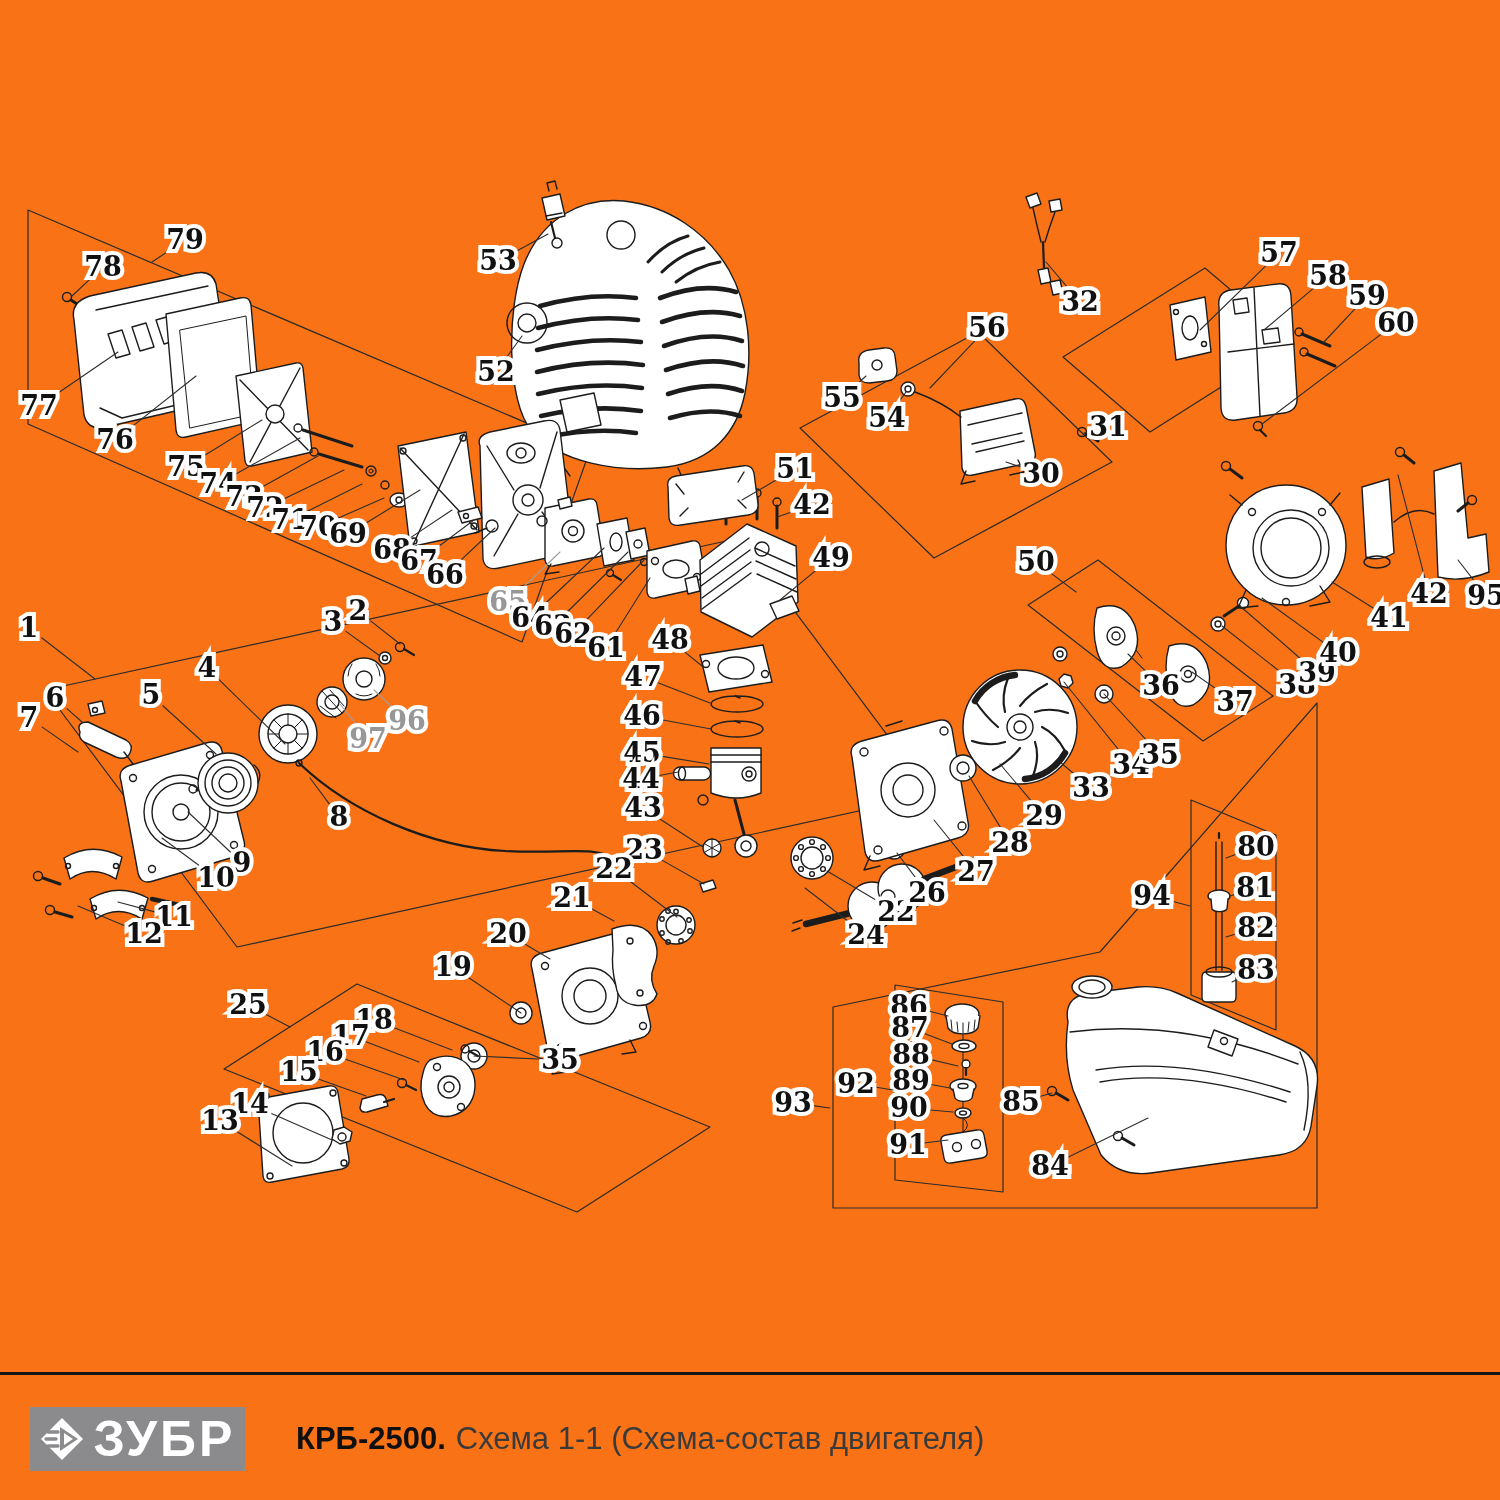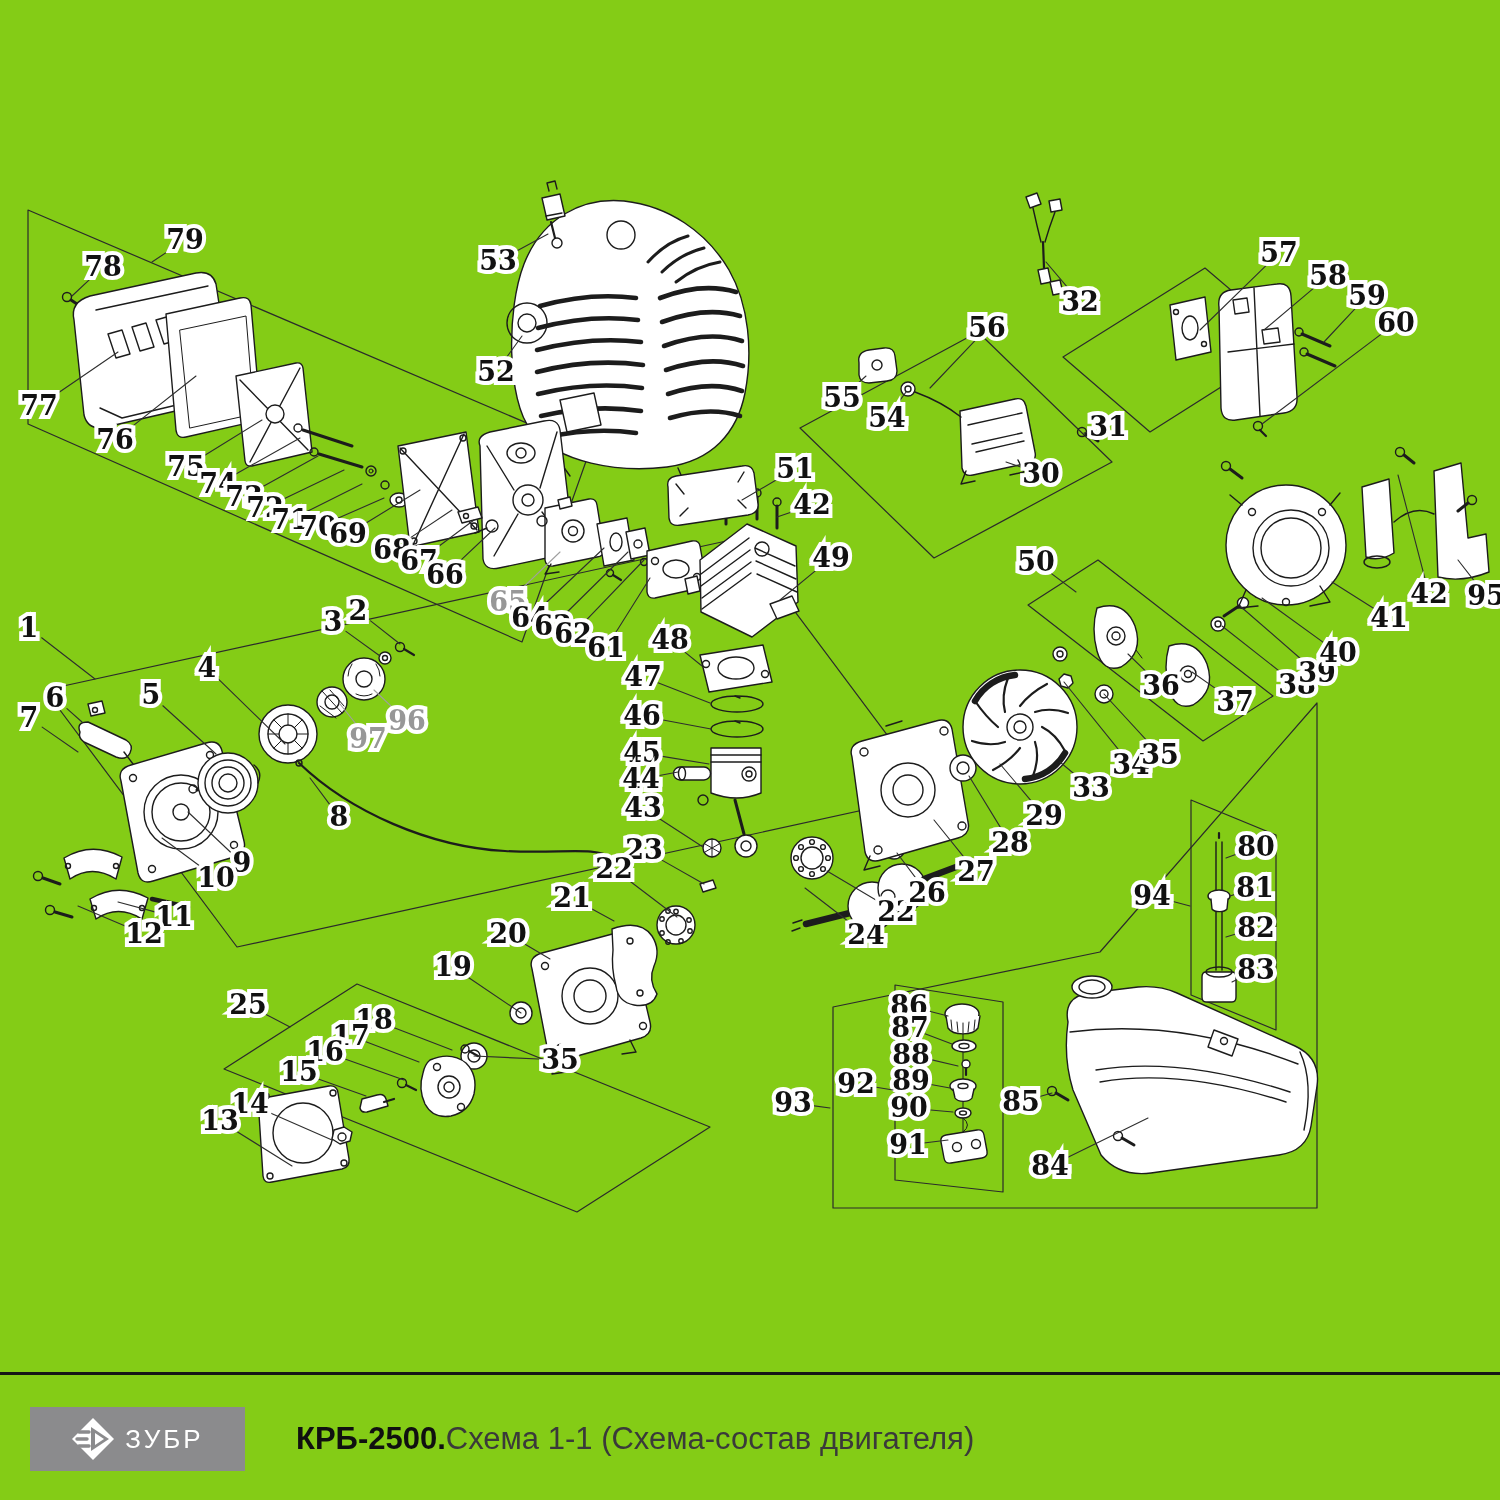--- a/index.html
+++ b/index.html
@@ -1,16 +1,16 @@
 <!DOCTYPE html>
 <html><head>
 <meta charset="utf-8">
 <style>
   html,body{margin:0;padding:0;background:#fff;}
-  .page{position:relative;width:1500px;height:1500px;background:#84cc16;overflow:hidden;
+  .page{position:relative;width:1500px;height:1500px;background:#f97316;overflow:hidden;
         font-family:"Liberation Sans",sans-serif;}
   svg{display:block;}
   
   #diagram path,#diagram line,#diagram circle,#diagram ellipse,#diagram polygon,#diagram polyline,#diagram rect{
     stroke:#1c1c1c;fill:none;stroke-width:1.4;stroke-linecap:round;stroke-linejoin:round;}
   #diagram .f{fill:#fff;}
   #diagram .thin{stroke-width:1;}
   #diagram .w2{stroke-width:2.2;}
   #diagram .w3{stroke-width:3;}
   #diagram .w5{stroke-width:4.6;}
@@ -18,24 +18,24 @@
   #diagram .box{stroke:#2b2b2b;stroke-width:1.2;fill:none;}
   #diagram .leader{stroke:#2e2e2e;stroke-width:1.1;}
   #diagram .leader.muted{stroke:#9f9f9f;}
   #diagram text.plbl{font-family:"DejaVu Serif",serif;font-weight:700;font-size:27px;fill:#111;
     stroke:#fff;stroke-width:8;paint-order:stroke;text-anchor:middle;}
   #diagram text.plbl.muted{fill:#979797;}
   
   .rule{position:absolute;left:0;top:1372px;width:1500px;height:3px;background:#161616;}
   .logo{position:absolute;left:30px;top:1407px;width:215px;height:64px;background:#8b8b8d;
         display:flex;align-items:center;justify-content:center;gap:10px;}
-  .logo .brand{color:#fff;font-weight:400;font-size:26px;letter-spacing:3px;line-height:1;}
+  .logo .brand{color:#fff;font-weight:700;font-size:50px;letter-spacing:3px;line-height:1;}
   .titlebar{position:absolute;left:296px;top:1407px;height:64px;display:flex;align-items:center;}
   .titlebar .model{font-weight:700;font-size:31px;color:#101010;}
-  .titlebar .subtitle{font-weight:400;font-size:31px;color:#3a3a3a;}
+  .titlebar .subtitle{font-weight:400;font-size:31px;color:#3a3a3a;margin-left:10px;}
 </style>
 </head>
 <body>
 
 <div class="page">
 
 <svg id="diagram" width="1500" height="1500" viewBox="0 0 1500 1500">
 
   <g>
     <polygon class="box" points="28,210 590,450 522,642 28,424"></polygon>

